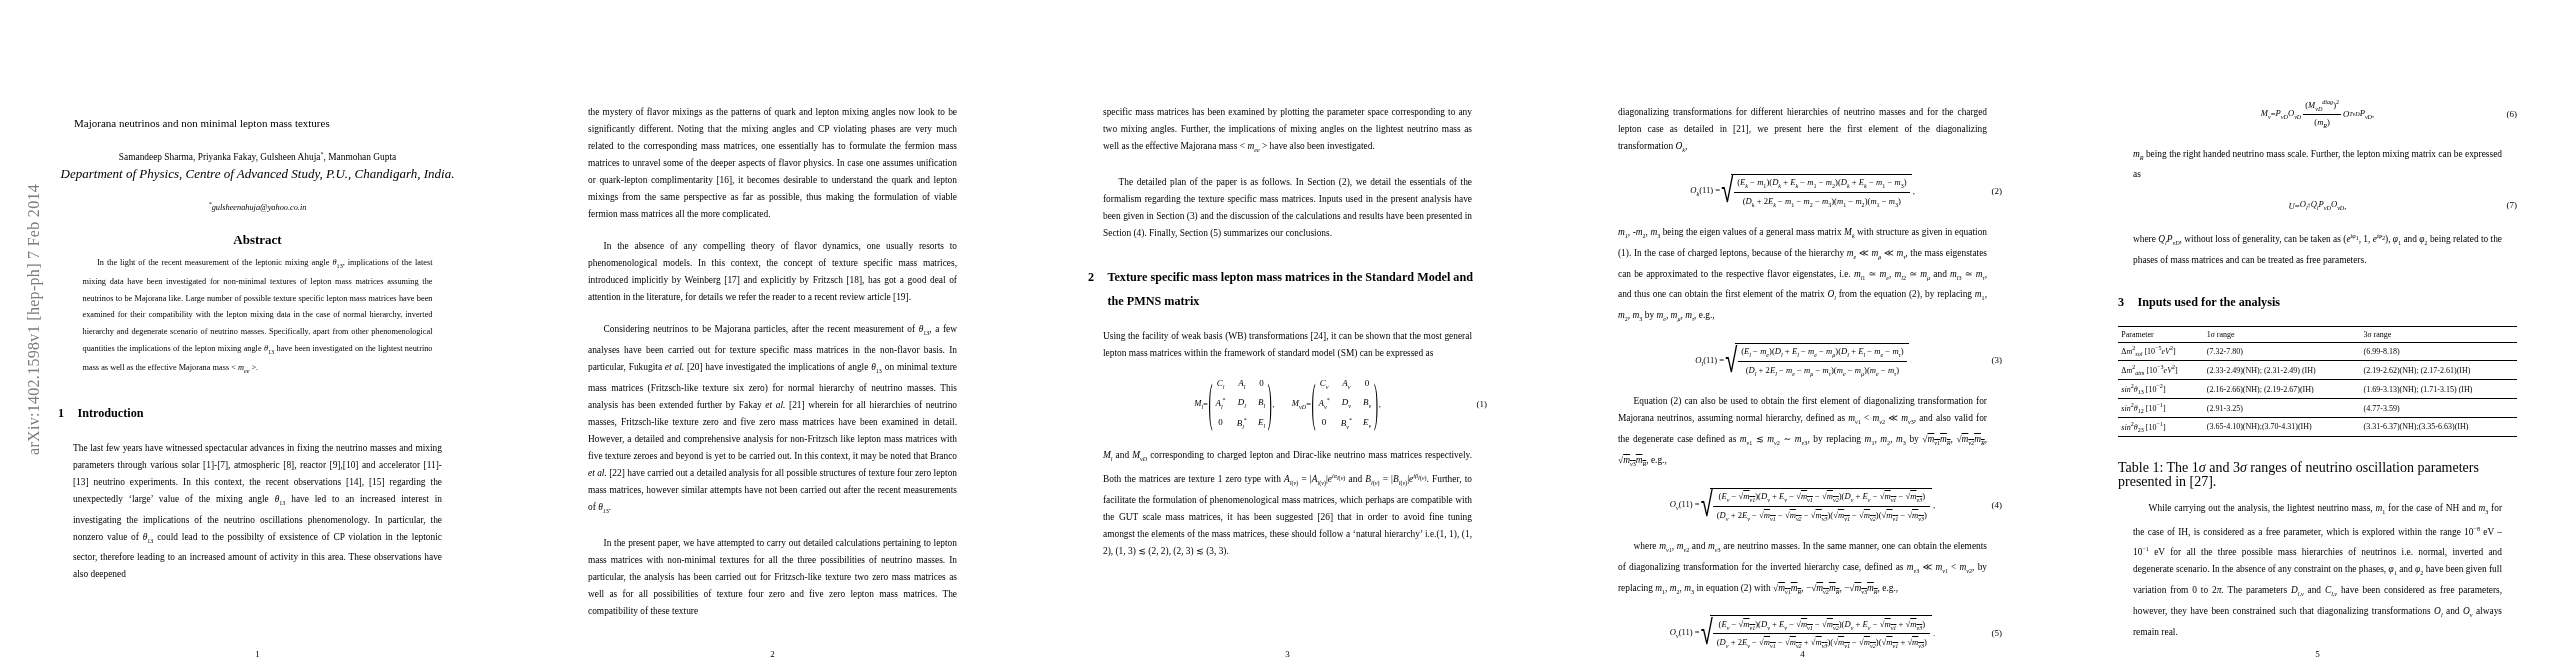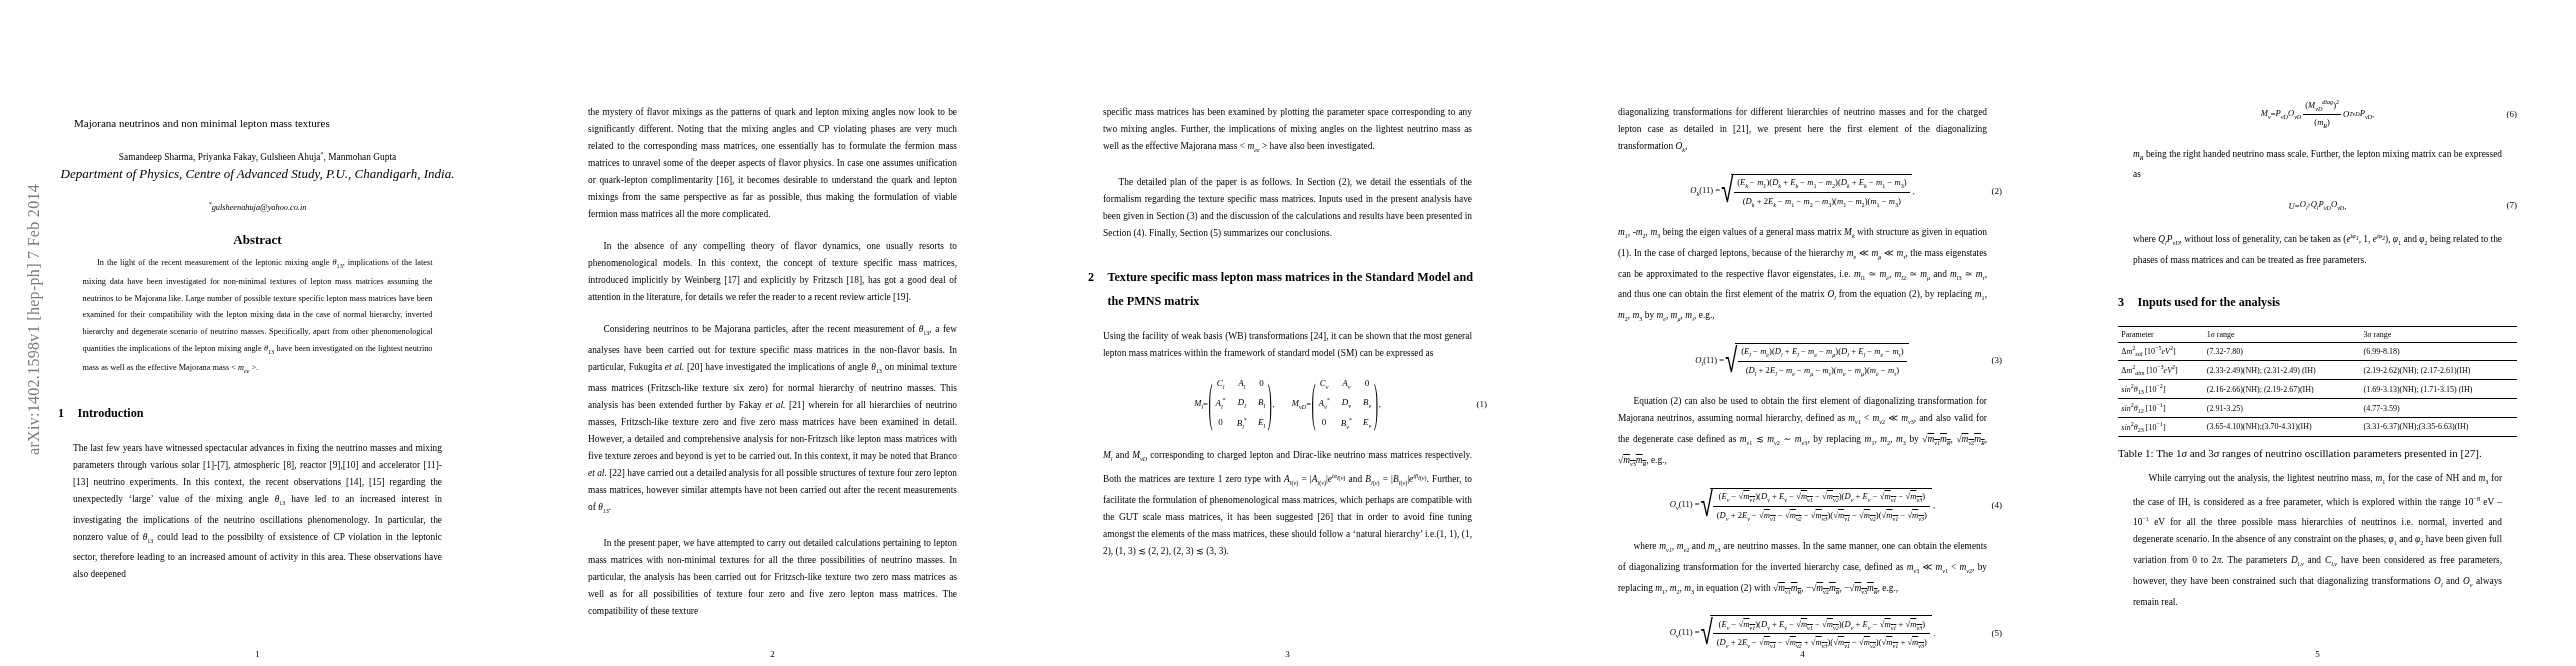--- a/index.html
+++ b/index.html
@@ -40,21 +40,21 @@
        text-align:center;vertical-align:middle;padding:0 2.2px;font-size:9px;}
   .pn{display:inline-block;vertical-align:middle;transform:scaleY(4.4);
       font-size:12.2px;font-weight:100;padding:0 0.6px;}
   sub,sup{font-size:6.1px;}
   .eq i, .eq .ov{font-style:italic;}
   
   .tbl{border-collapse:collapse;margin:11px auto 2.2px;font-size:8px;width:100%;}
   .tbl th,.tbl td{padding:2.8px 3.3px;text-align:left;font-weight:normal;}
   .tbl thead tr{border-top:1.7px double #000;border-bottom:1.7px double #000;}
   .tbl tbody tr{border-bottom:1.7px double #000;}
-  .tbl-caption{font-size:11px;margin-top:9px;line-height:14.5px;}
+  .tbl-caption{font-size:14px;margin-top:24px;line-height:14.5px;}
   
   .pagenum{position:absolute;bottom:7.8px;left:0;right:0;text-align:center;font-size:9px;}
   .watermark{position:absolute;left:24.5px;top:455px;transform:rotate(-90deg);
              transform-origin:0 0;white-space:nowrap;color:#7c7c7c;font-size:16px;
              font-family:"Liberation Serif","DejaVu Serif",serif;letter-spacing:0.3px;}
 </style>
 </head>
 <body>
 
 <div class="spread">

